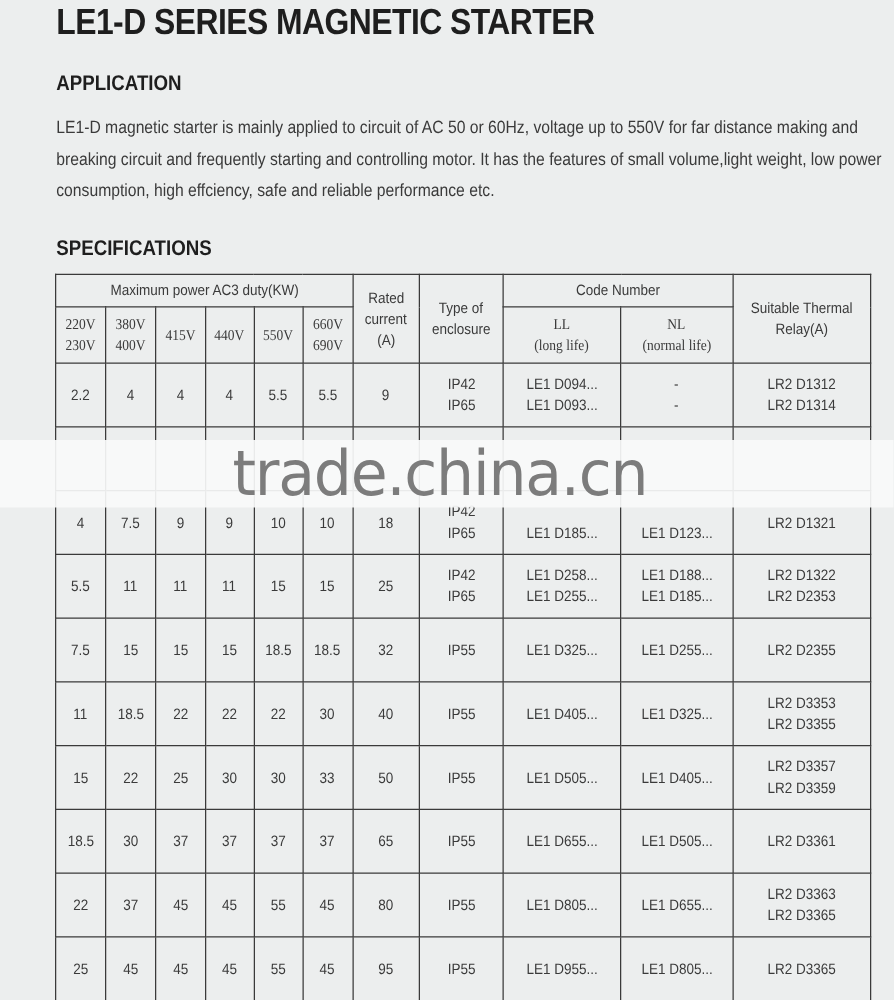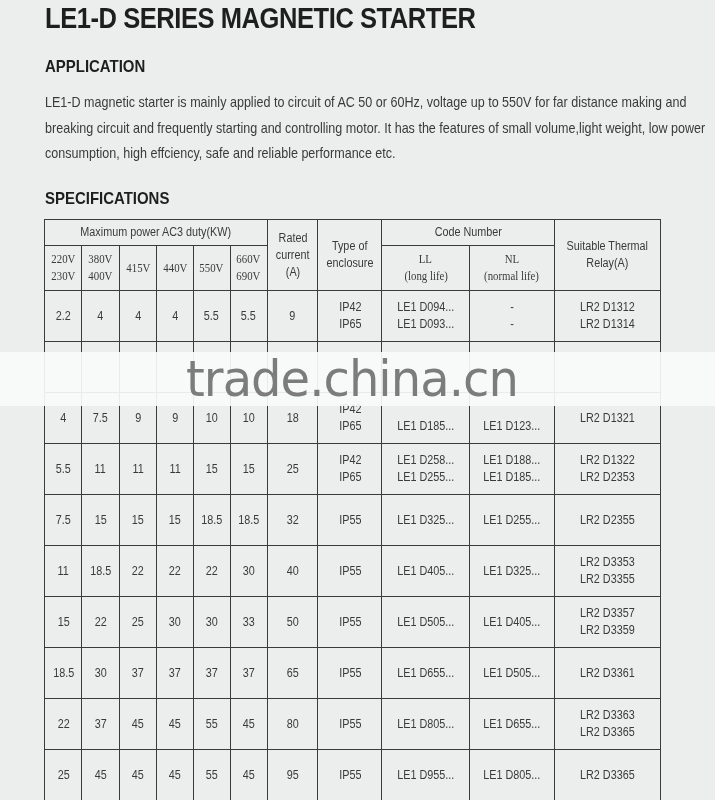--- a/index.html
+++ b/index.html
@@ -3,21 +3,21 @@
 <meta charset="utf-8">
 <style>
   html, body { margin: 0; padding: 0; }
   body {
     width: 715px; height: 800px; overflow: hidden;
     background: #eceeee;
     font-family: "Liberation Sans", "DejaVu Sans", sans-serif;
     color: #2a2a2a;
     position: relative;
   }
-  .page { position: absolute; left: 0; top: 0; width: 661px; height: 800px; }
+  .page { position: absolute; left: 0; top: 0; width: 661px; height: 800px; padding-left: 36px; }
   .title {
     position: absolute; left: 45px; top: 2px;
     font-family: "Liberation Sans", sans-serif;
     font-weight: bold; font-size: 29px; letter-spacing: -0.5px;
     color: #1e1e1e; transform: scaleX(0.88); transform-origin: left top;
     white-space: nowrap;
   }
   .h2 {
     position: absolute; left: 45px;
     font-weight: bold; font-size: 17px; color: #1e1e1e;

